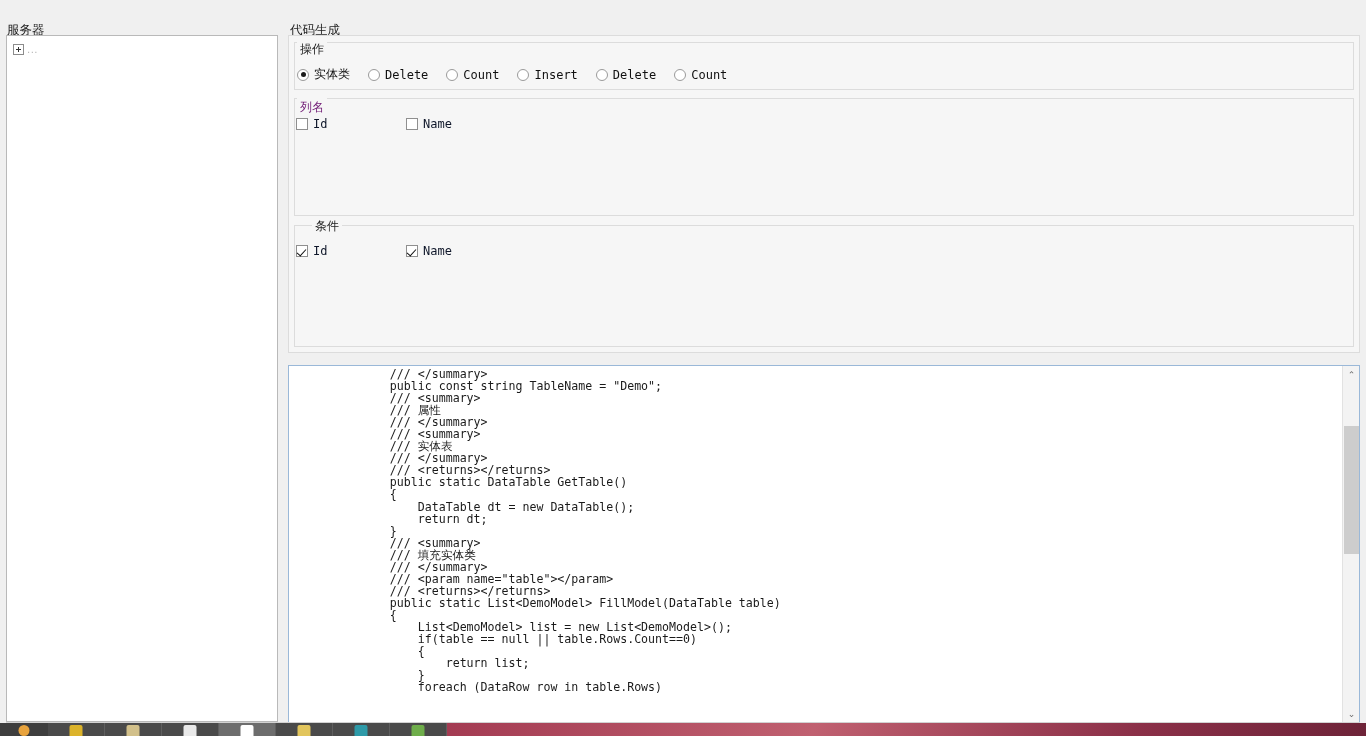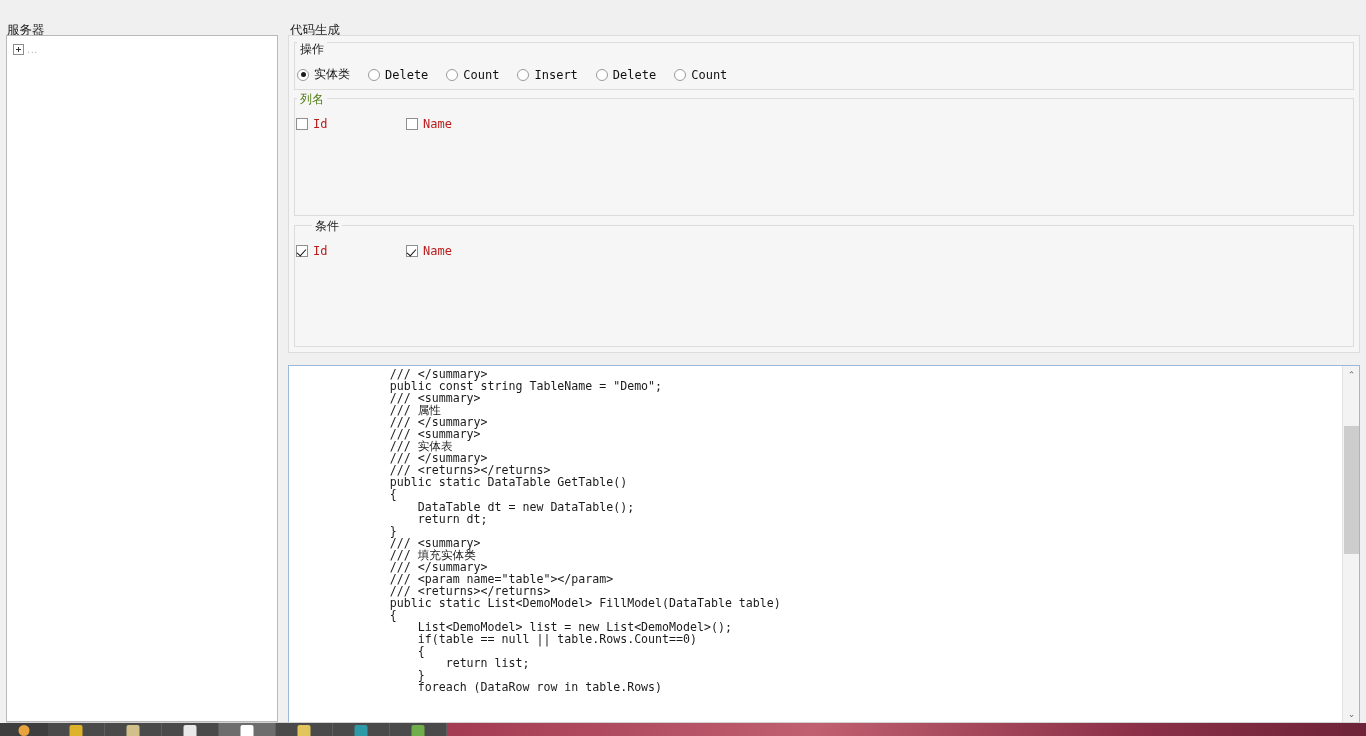--- a/index.html
+++ b/index.html
@@ -171,24 +171,24 @@
 
   #cols-group {
     left: 294px; top: 98px;
     width: 1060px; height: 118px;
     border: 1px solid #dcdcdc;
     background: #f6f6f6;
   }
   #cols-caption {
     position: absolute;
     left: 297px; top: 91px;
-    padding: 0 3px;
+    padding: 8px 3px;
     background: #f6f6f6;
     font-size: 12px;
-    color: #4d7c0f;
+    color: #701a75;
     font-family: Liberation Mono, monospace;
   }
 
   #cond-group {
     left: 294px; top: 225px;
     width: 1060px; height: 122px;
     border: 1px solid #dcdcdc;
     background: #f6f6f6;
   }
   #cond-caption {
@@ -243,21 +243,21 @@
     position: absolute;
     display: flex;
     align-items: center;
   }
   #cols-checks { left: 296px; top: 117px; }
   #cond-checks { left: 296px; top: 244px; }
   .check-item {
     display: flex;
     align-items: center;
     font-size: 12px;
-    color: #b91c1c;
+    color: #0f172a;
     font-family: "DejaVu Sans Mono", monospace;
     width: 110px;
     white-space: nowrap;
   }
   .check-box {
     width: 12px; height: 12px;
     border: 1px solid #8f8f8f;
     background: #fff;
     margin-right: 5px;
     position: relative;

